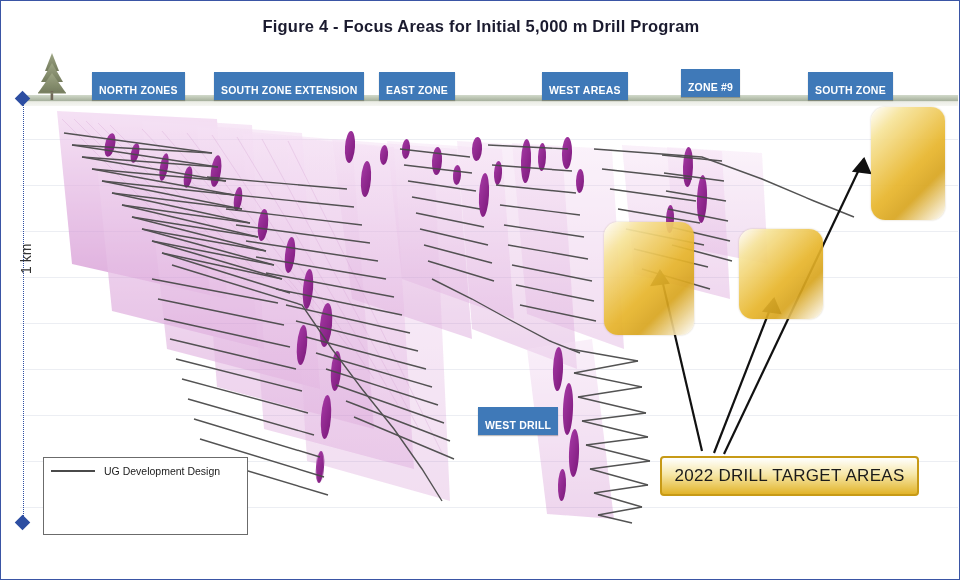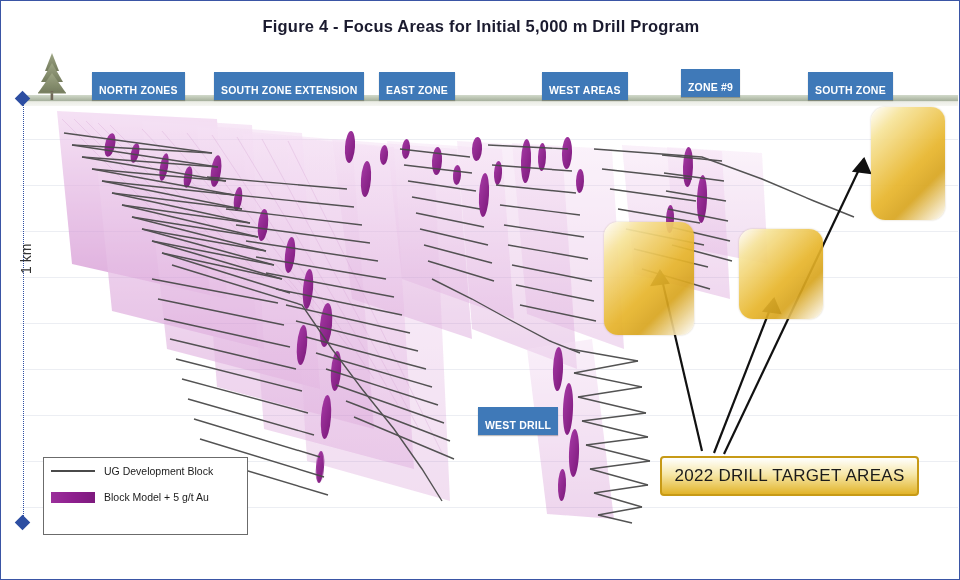--- a/index.html
+++ b/index.html
@@ -301,22 +301,18 @@
     <div class="zone-label" style="left:806px;top:23px">SOUTH ZONE</div>
     <div class="zone-label" style="left:476px;top:358px">WEST DRILL</div>
 
     <div id="banner">
       <span>2022 DRILL TARGET AREAS</span>
     </div>
 
     <div id="legend">
       <div class="legend-row">
         <div class="legend-swatch sw-line"></div>
-        <div class="legend-text">UG Development Block</div>
-      </div>
-      <div class="legend-row">
-        <div class="legend-swatch sw-dark"></div>
-        <div class="legend-text">Block Model + 5 g/t Au</div>
+        <div class="legend-text">UG Development Design</div>
       </div>
     </div>
 
   </div>
 </div>
 
 </body></html>

